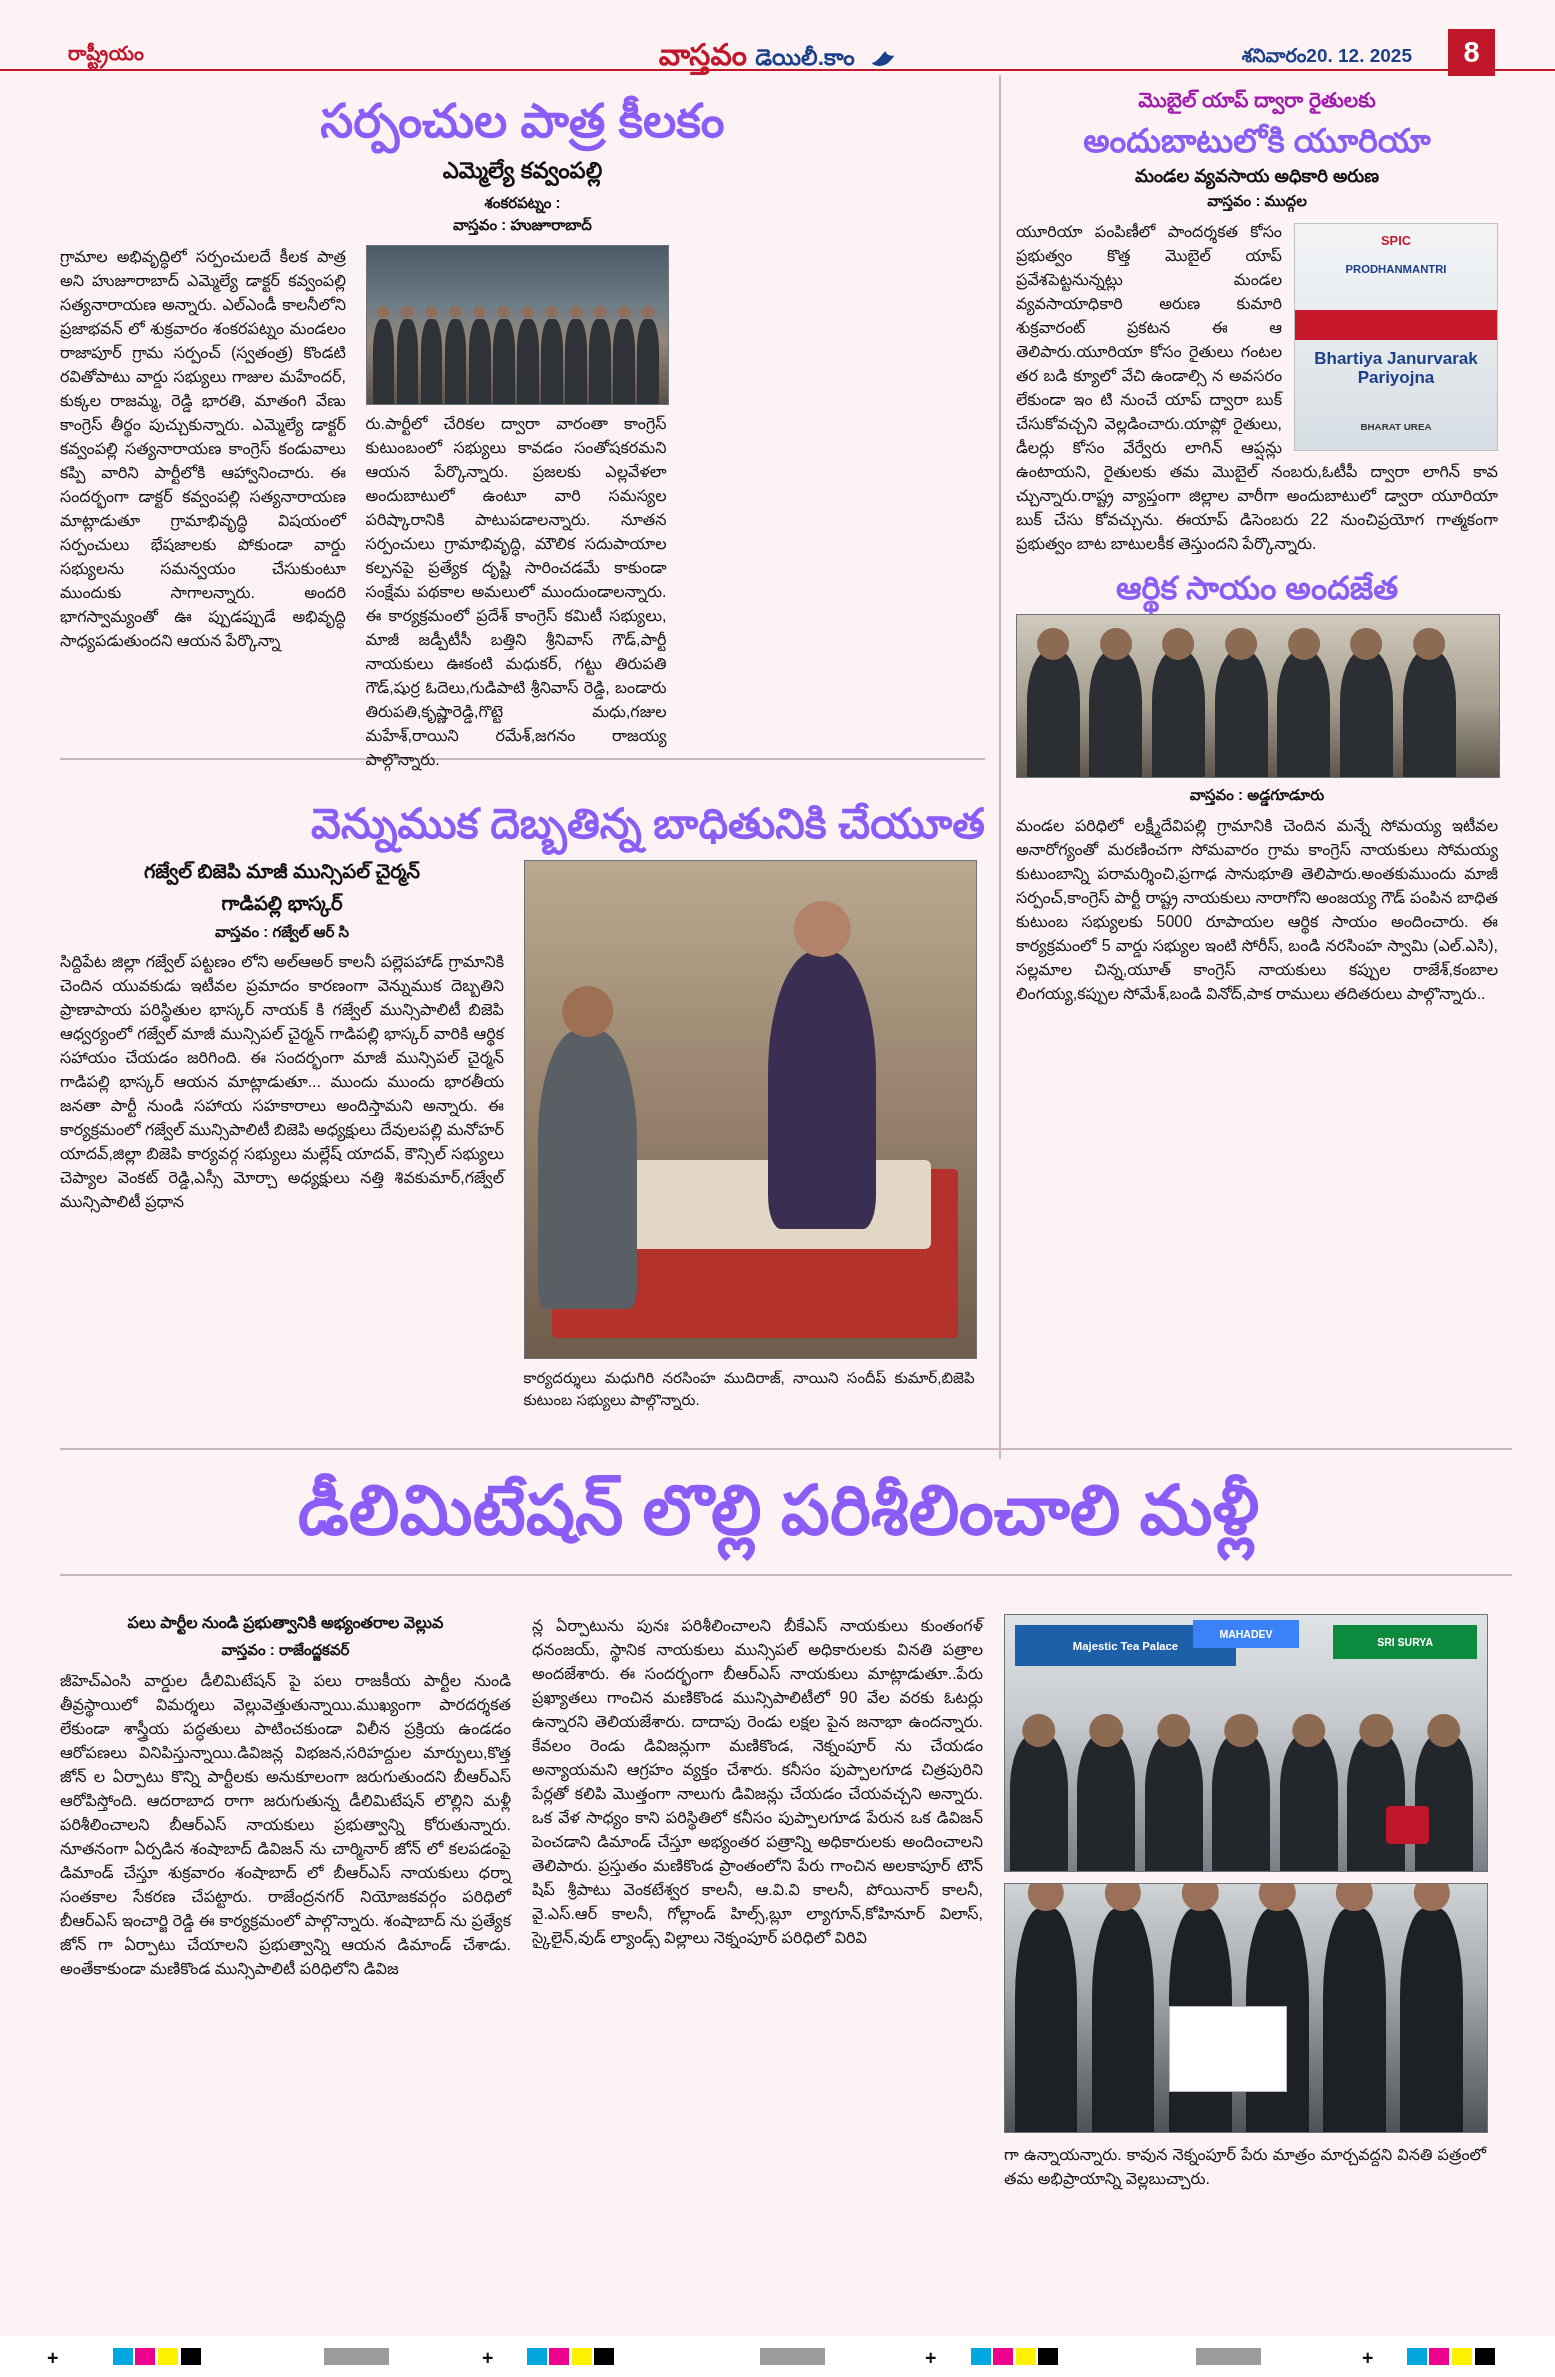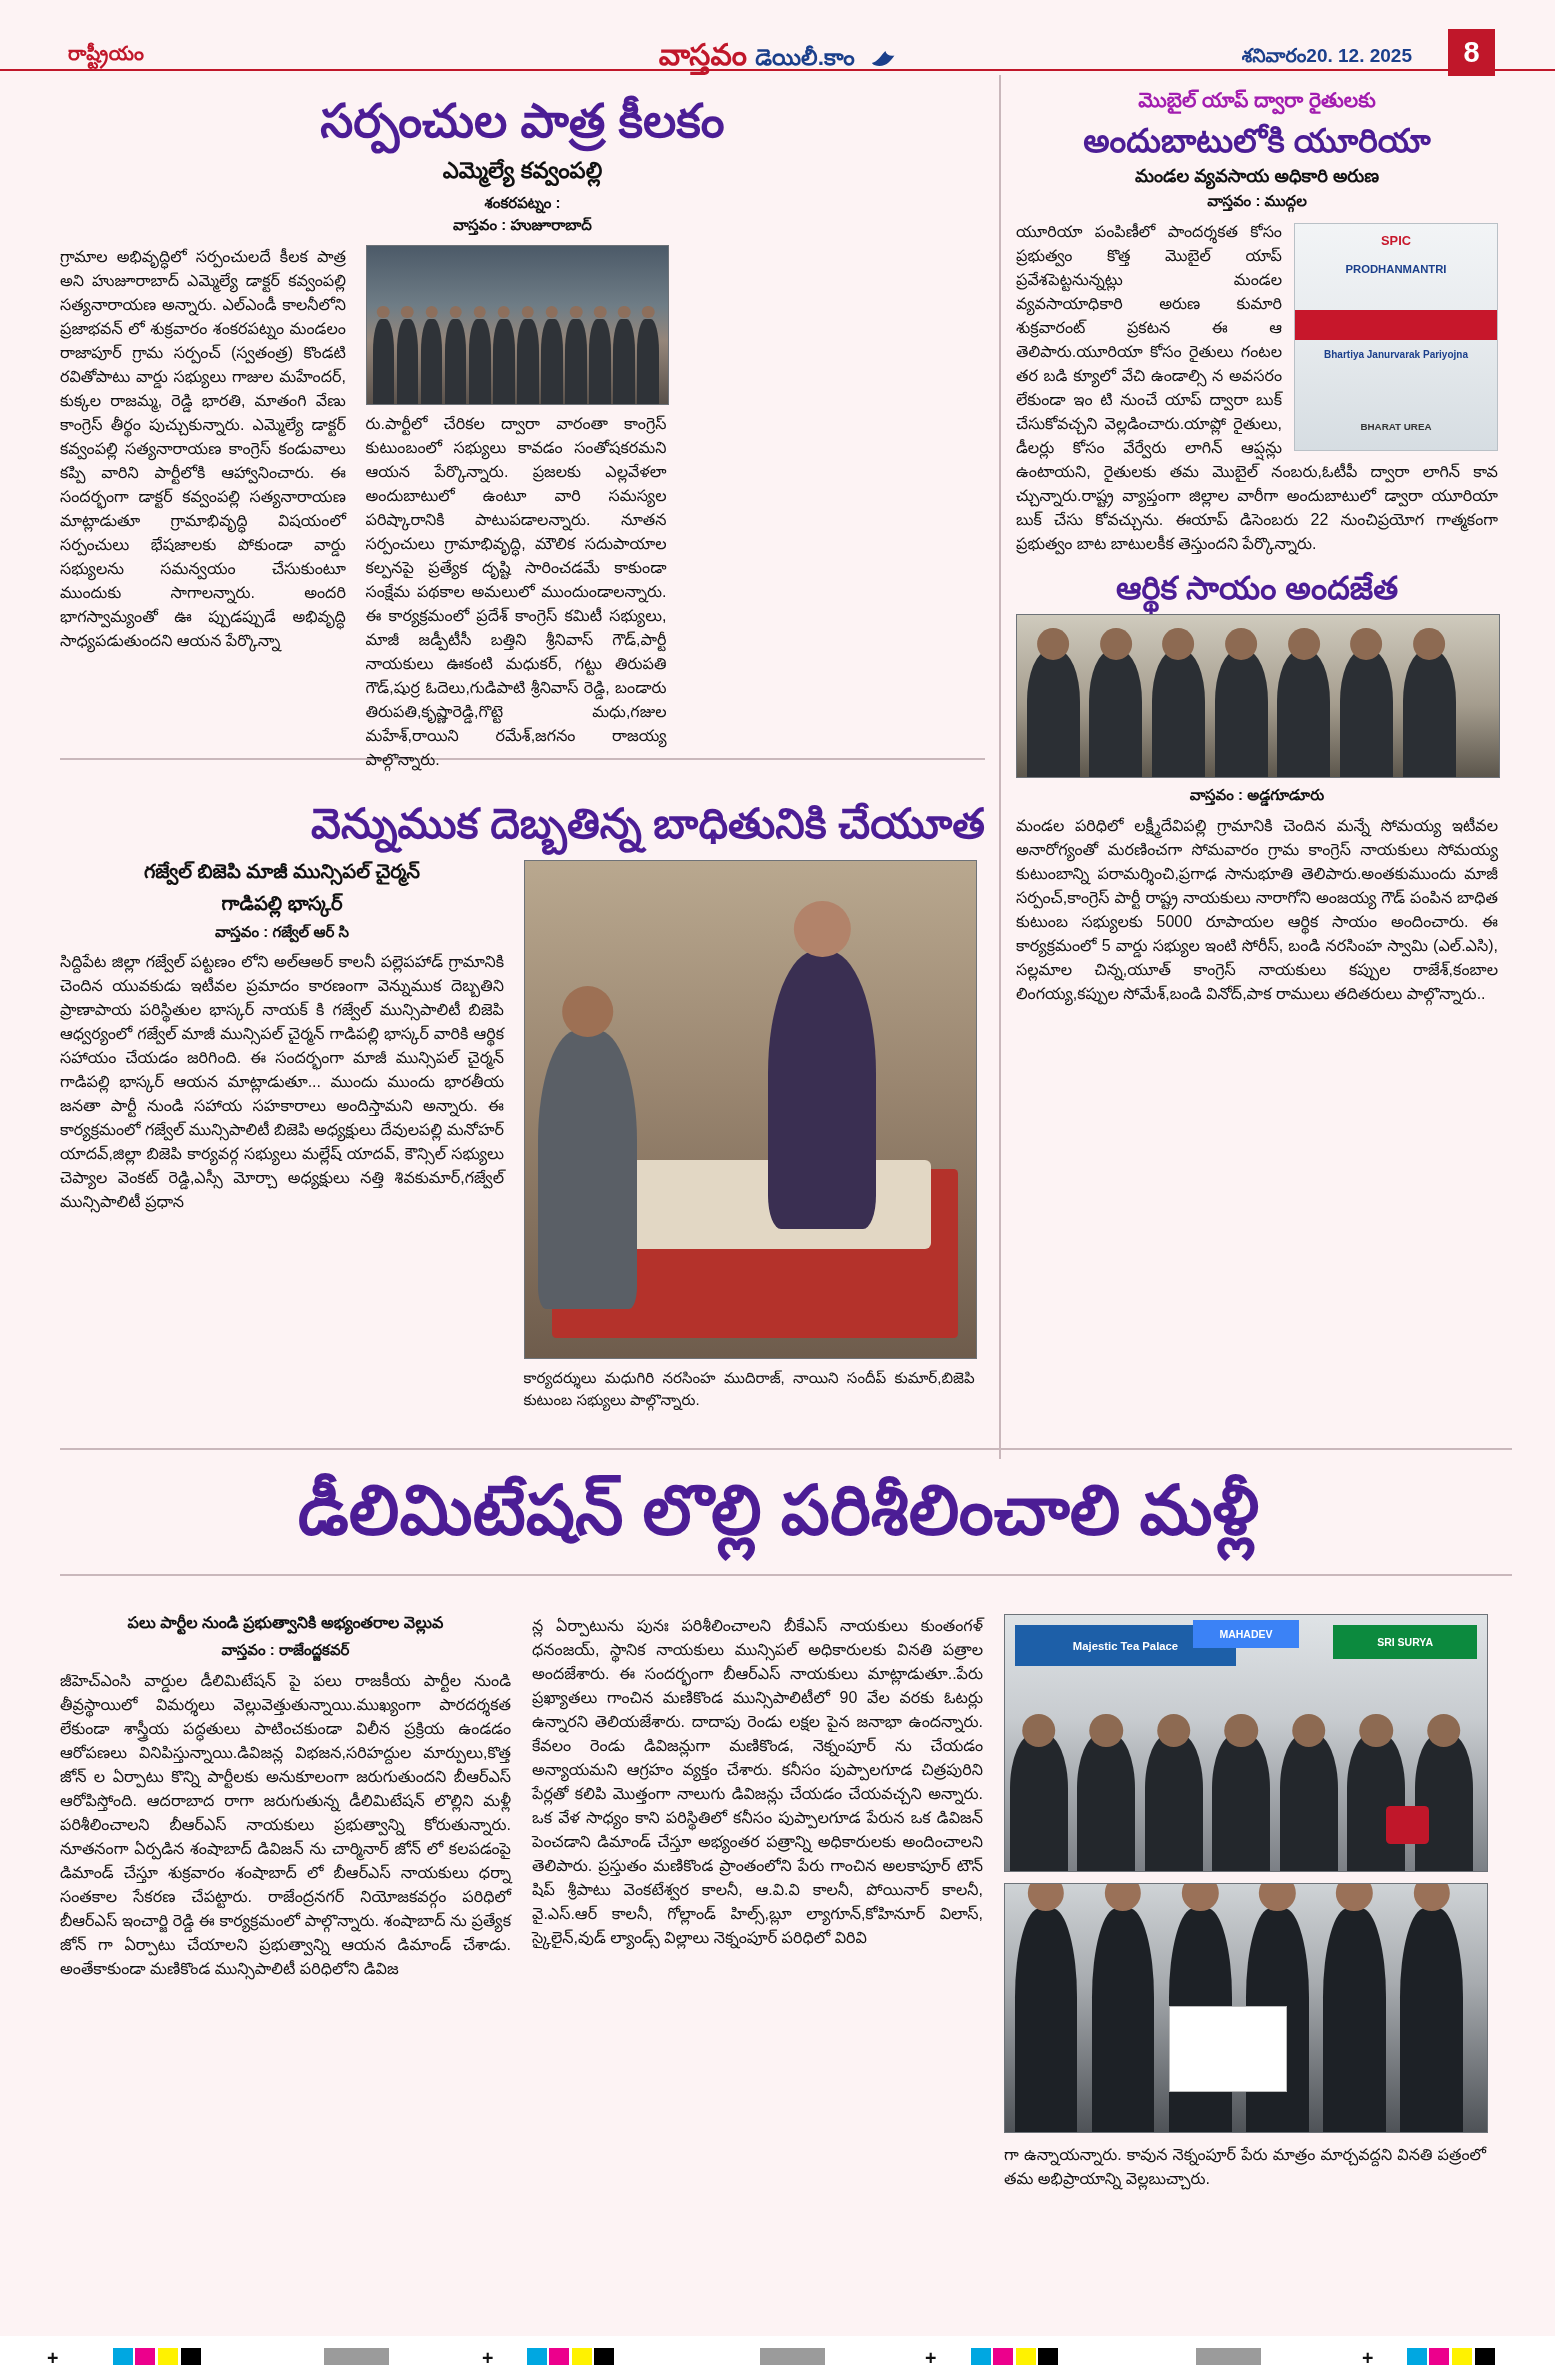--- a/index.html
+++ b/index.html
@@ -45,21 +45,21 @@
     width:47px;height:47px;background:#c0172a;color:#fff;
     font-size:29px;font-weight:bold;
     display:flex;align-items:center;justify-content:center;
   }
   
   .vrule{position:absolute;width:1.5px;background:#c9b7bb;}
   .hrule{position:absolute;height:1.5px;background:#c9b7bb;}
 
   
   .headline{
-    color:#4c1d95;font-weight:bold;line-height:1.15;
+    color:#8b5cf6;font-weight:bold;line-height:1.15;
   }
   .kicker{font-weight:bold;color:#111;text-align:center;}
   .byline{font-weight:bold;color:#111;text-align:center;font-size:15px;}
   .body-text{
     font-size:16px;line-height:1.5;text-align:justify;color:#111;
     hyphens:auto;
   }
   .caption{font-size:15px;line-height:1.45;text-align:justify;color:#111;}
 
   
@@ -117,21 +117,21 @@
   #rail .rhead{font-size:33px;text-align:center;margin:4.5px 0 6px;}
   #rail .rsub{font-size:18px;font-weight:bold;text-align:center;line-height:1.3;}
   #rail .rplace{font-size:15px;font-weight:bold;text-align:center;margin:3px 0 7.5px;}
   .urea-bag{
     float:right;width:202px;height:226px;margin:3px 0 6px 12px;
     background:linear-gradient(180deg,#f2f4f6 0%,#e7ebee 48%,#d6dde2 100%);
     border:0.8px solid #b9c0c6;position:relative;overflow:hidden;
   }
   .urea-bag .band{position:absolute;left:0;right:0;top:38%;height:13%;background:#c7172b;}
   .urea-bag .t1{position:absolute;left:6px;right:6px;top:17%;font-size:11.3px;font-weight:bold;color:#1b3f8b;text-align:center;line-height:1.15;}
-  .urea-bag .t2{position:absolute;left:6px;right:6px;top:55%;font-size:10px;font-weight:bold;color:#1b3f8b;text-align:center;line-height:1.15;}
+  .urea-bag .t2{position:absolute;left:6px;right:6px;top:55%;font-size:17px;font-weight:bold;color:#1b3f8b;text-align:center;line-height:1.15;}
   .urea-bag .t3{position:absolute;left:6px;right:6px;bottom:8%;font-size:9.8px;font-weight:bold;color:#333;text-align:center;}
   .urea-bag .logo{position:absolute;left:50%;transform:translateX(-50%);top:4%;font-size:12.8px;font-weight:bold;color:#c7172b;}
   #rail .rhead2{font-size:32px;text-align:center;margin:13.5px 0 7.5px;}
   .photo-group{position:relative;overflow:hidden;border:0.8px solid #6d7278;background:#6f6f6f;}
   .photo-group .bg{position:absolute;inset:0;background:linear-gradient(180deg,#cfcabd 0%,#a59d8e 55%,#5c564c 100%);}
   .photo-group .p{position:absolute;bottom:0;width:11%;height:78%;background:#2b2f34;border-radius:40% 40% 0 0;}
   .photo-group .p::after{content:"";position:absolute;left:50%;top:-18%;transform:translateX(-50%);width:60%;aspect-ratio:1/1;background:#8d6a52;border-radius:50%;}
 
   
   #banner{

